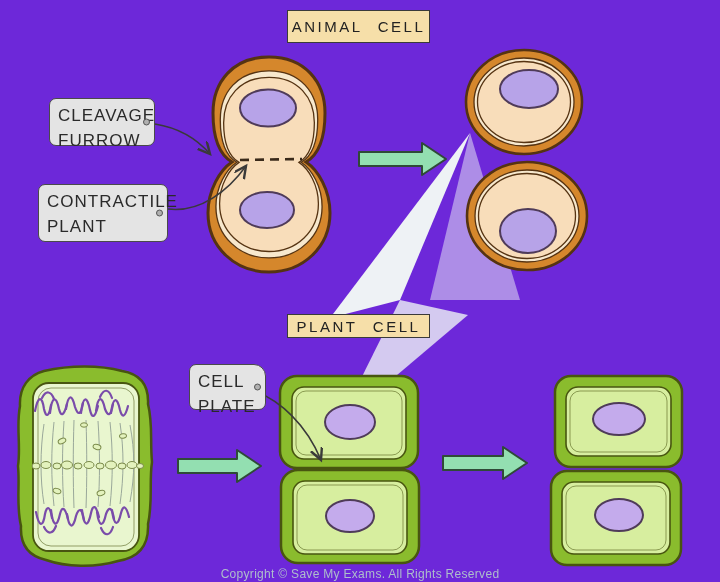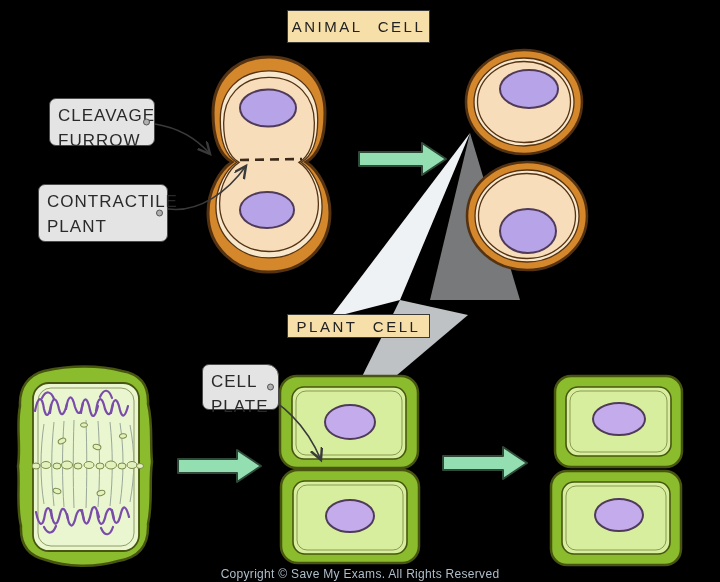--- a/index.html
+++ b/index.html
@@ -1,17 +1,17 @@
 <!DOCTYPE html>
 <html style="--title-box-bg: #f6dfa9; --tag-bg: #e4e4e4; --animal-membrane: #d5872c; --animal-membrane-outline: #553312; --animal-inner-band: #f7e8cd; --animal-cytoplasm: #f8ddba; --nucleus-fill: #b7a3e8; --nucleus-fill-plant: #c4abec; --nucleus-outline: #4f3b59; --plant-wall: #8abc2d; --plant-wall-outline: #485510; --plant-cytoplasm-light: #e9f6cf; --plant-cytoplasm: #d7ee9f; --arrow-fill: #93dfb1; --arrow-outline: #2f4a38; --chromosome: #7a4caa; --spindle: #9aa89a; --watermark: #eef2f5; --copyright-color: #aebecb;"><head>
 <meta charset="utf-8">
 <style>
   html,body{margin:0;padding:0;background:#fff;}
   .stage{
-    position:relative;width:720px;height:582px;background:#000000;
+    position:relative;width:720px;height:582px;background:#6d28d9;
     font-family:"Liberation Sans", sans-serif;overflow:hidden;
   }
   svg.art{position:absolute;left:0;top:0;}
   
   .an-outer{fill:var(--animal-membrane,#d5872c);stroke:var(--animal-membrane-outline,#553312);stroke-width:3;}
   .an-band{fill:var(--animal-inner-band,#f7e8cd);stroke:var(--animal-membrane-outline,#553312);stroke-width:1.5;}
   .an-cyto{fill:var(--animal-cytoplasm,#f8ddba);stroke:var(--animal-membrane-outline,#553312);stroke-width:1.6;}
   .an-outer-e{fill:var(--animal-membrane,#d5872c);stroke:var(--animal-membrane-outline,#553312);stroke-width:2.6;}
   .an-band-e{fill:var(--animal-inner-band,#f7e8cd);stroke:var(--animal-membrane-outline,#553312);stroke-width:1.3;}
   .an-cyto-e{fill:var(--animal-cytoplasm,#f8ddba);stroke:var(--animal-membrane-outline,#553312);stroke-width:1.3;}
@@ -38,21 +38,21 @@
   .tag{
     position:absolute;box-sizing:border-box;
     background:var(--tag-bg,#e4e4e4);border:1.6px solid #4a4a4a;border-radius:7px;
     padding:5px 8px;font-size:17px;letter-spacing:1px;color:#2a2a2a;line-height:1.45;
   }
   .tag .tline{display:block;}
   .tag .dot{
     position:absolute;right:4px;top:50%;transform:translateY(-50%);
     width:5px;height:5px;border-radius:50%;background:#b0b0b0;border:1px solid #555;
   }
-  .tag-cellplate{border-top-right-radius:12px;margin-left:13px;}
+  .tag-cellplate{border-top-right-radius:12px;}
   .copyright{
     position:absolute;left:0;right:0;top:567px;text-align:center;
     font-size:12px;letter-spacing:.3px;color:var(--copyright-color,#aebecb);
   }
 </style>
 </head>
 <body>
 
 <div class="stage">
 

